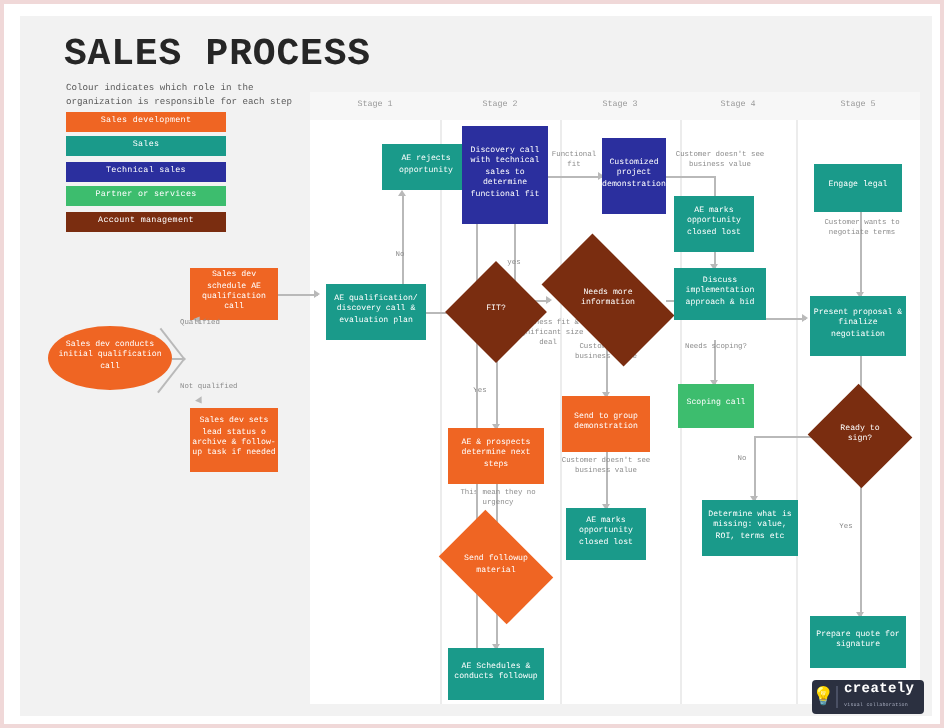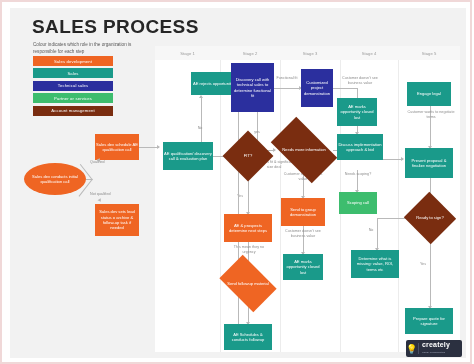--- a/index.html
+++ b/index.html
@@ -8,20 +8,21 @@
     background:#ffffff;
     font-family:"Liberation Sans", sans-serif;
     overflow:hidden;
   }
   #page{
     position:relative;
     width:472px;height:364px;
     box-sizing:border-box;
     border:2px solid #f0d8d8;
     background:#ffffff;
+    font-family:Liberation Mono, monospace;
   }
   #canvas{
     position:absolute;
     left:8px;top:6px;
     width:456px;height:350px;
     background:#f2f2f2;
   }
   
   .title{
     position:absolute;left:22px;top:8px;

